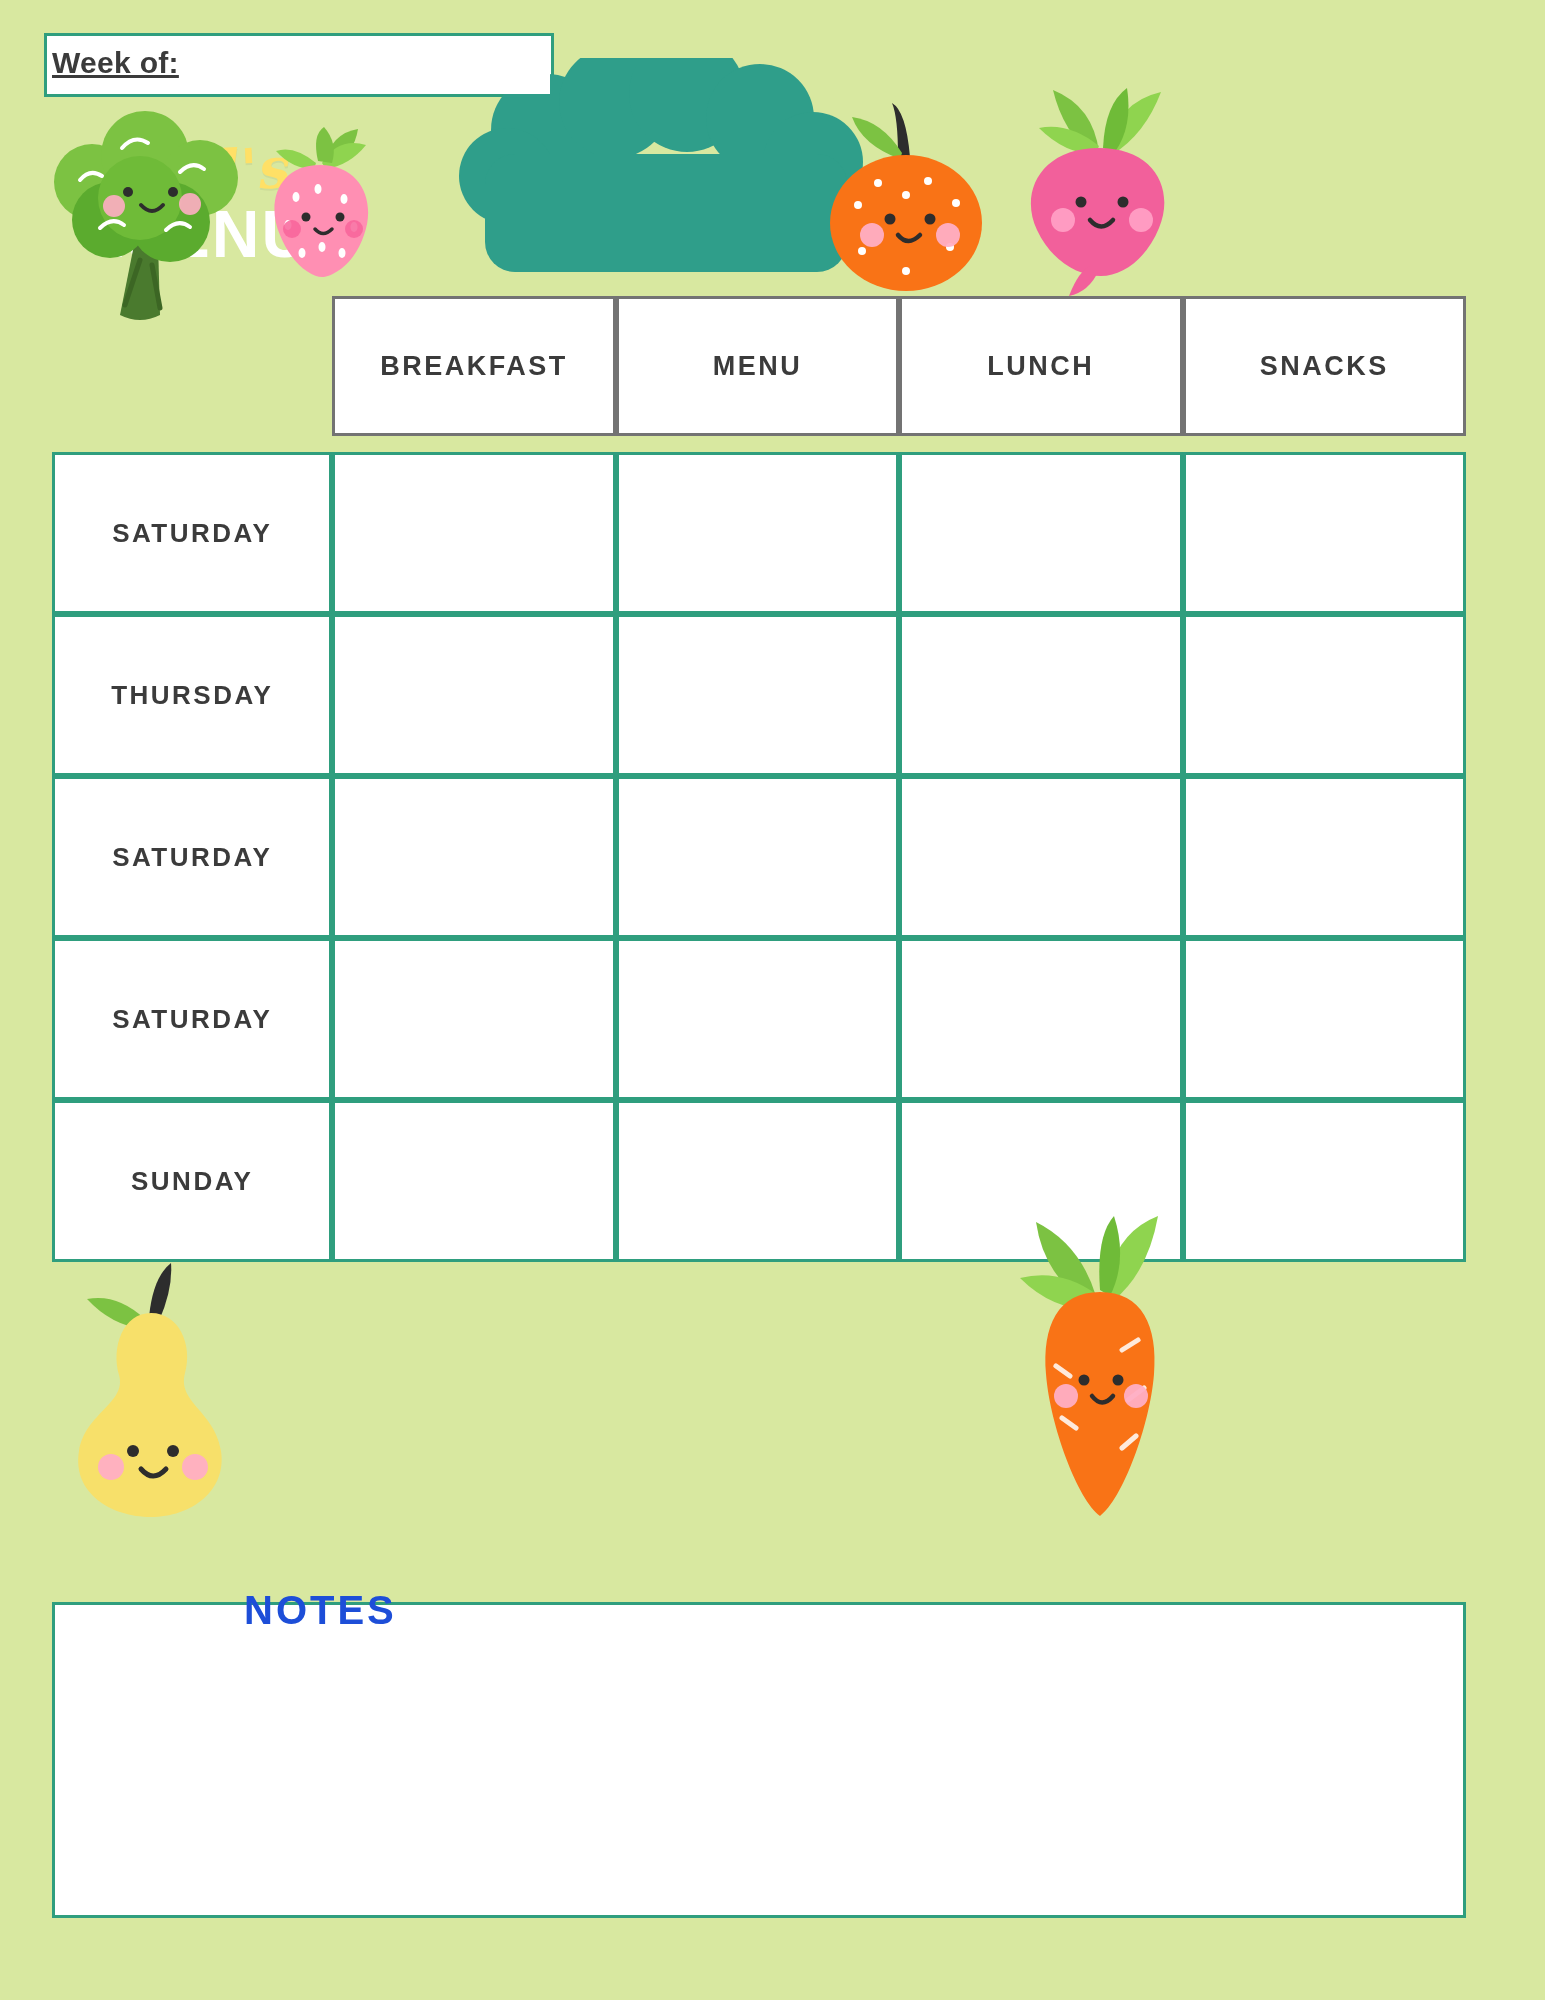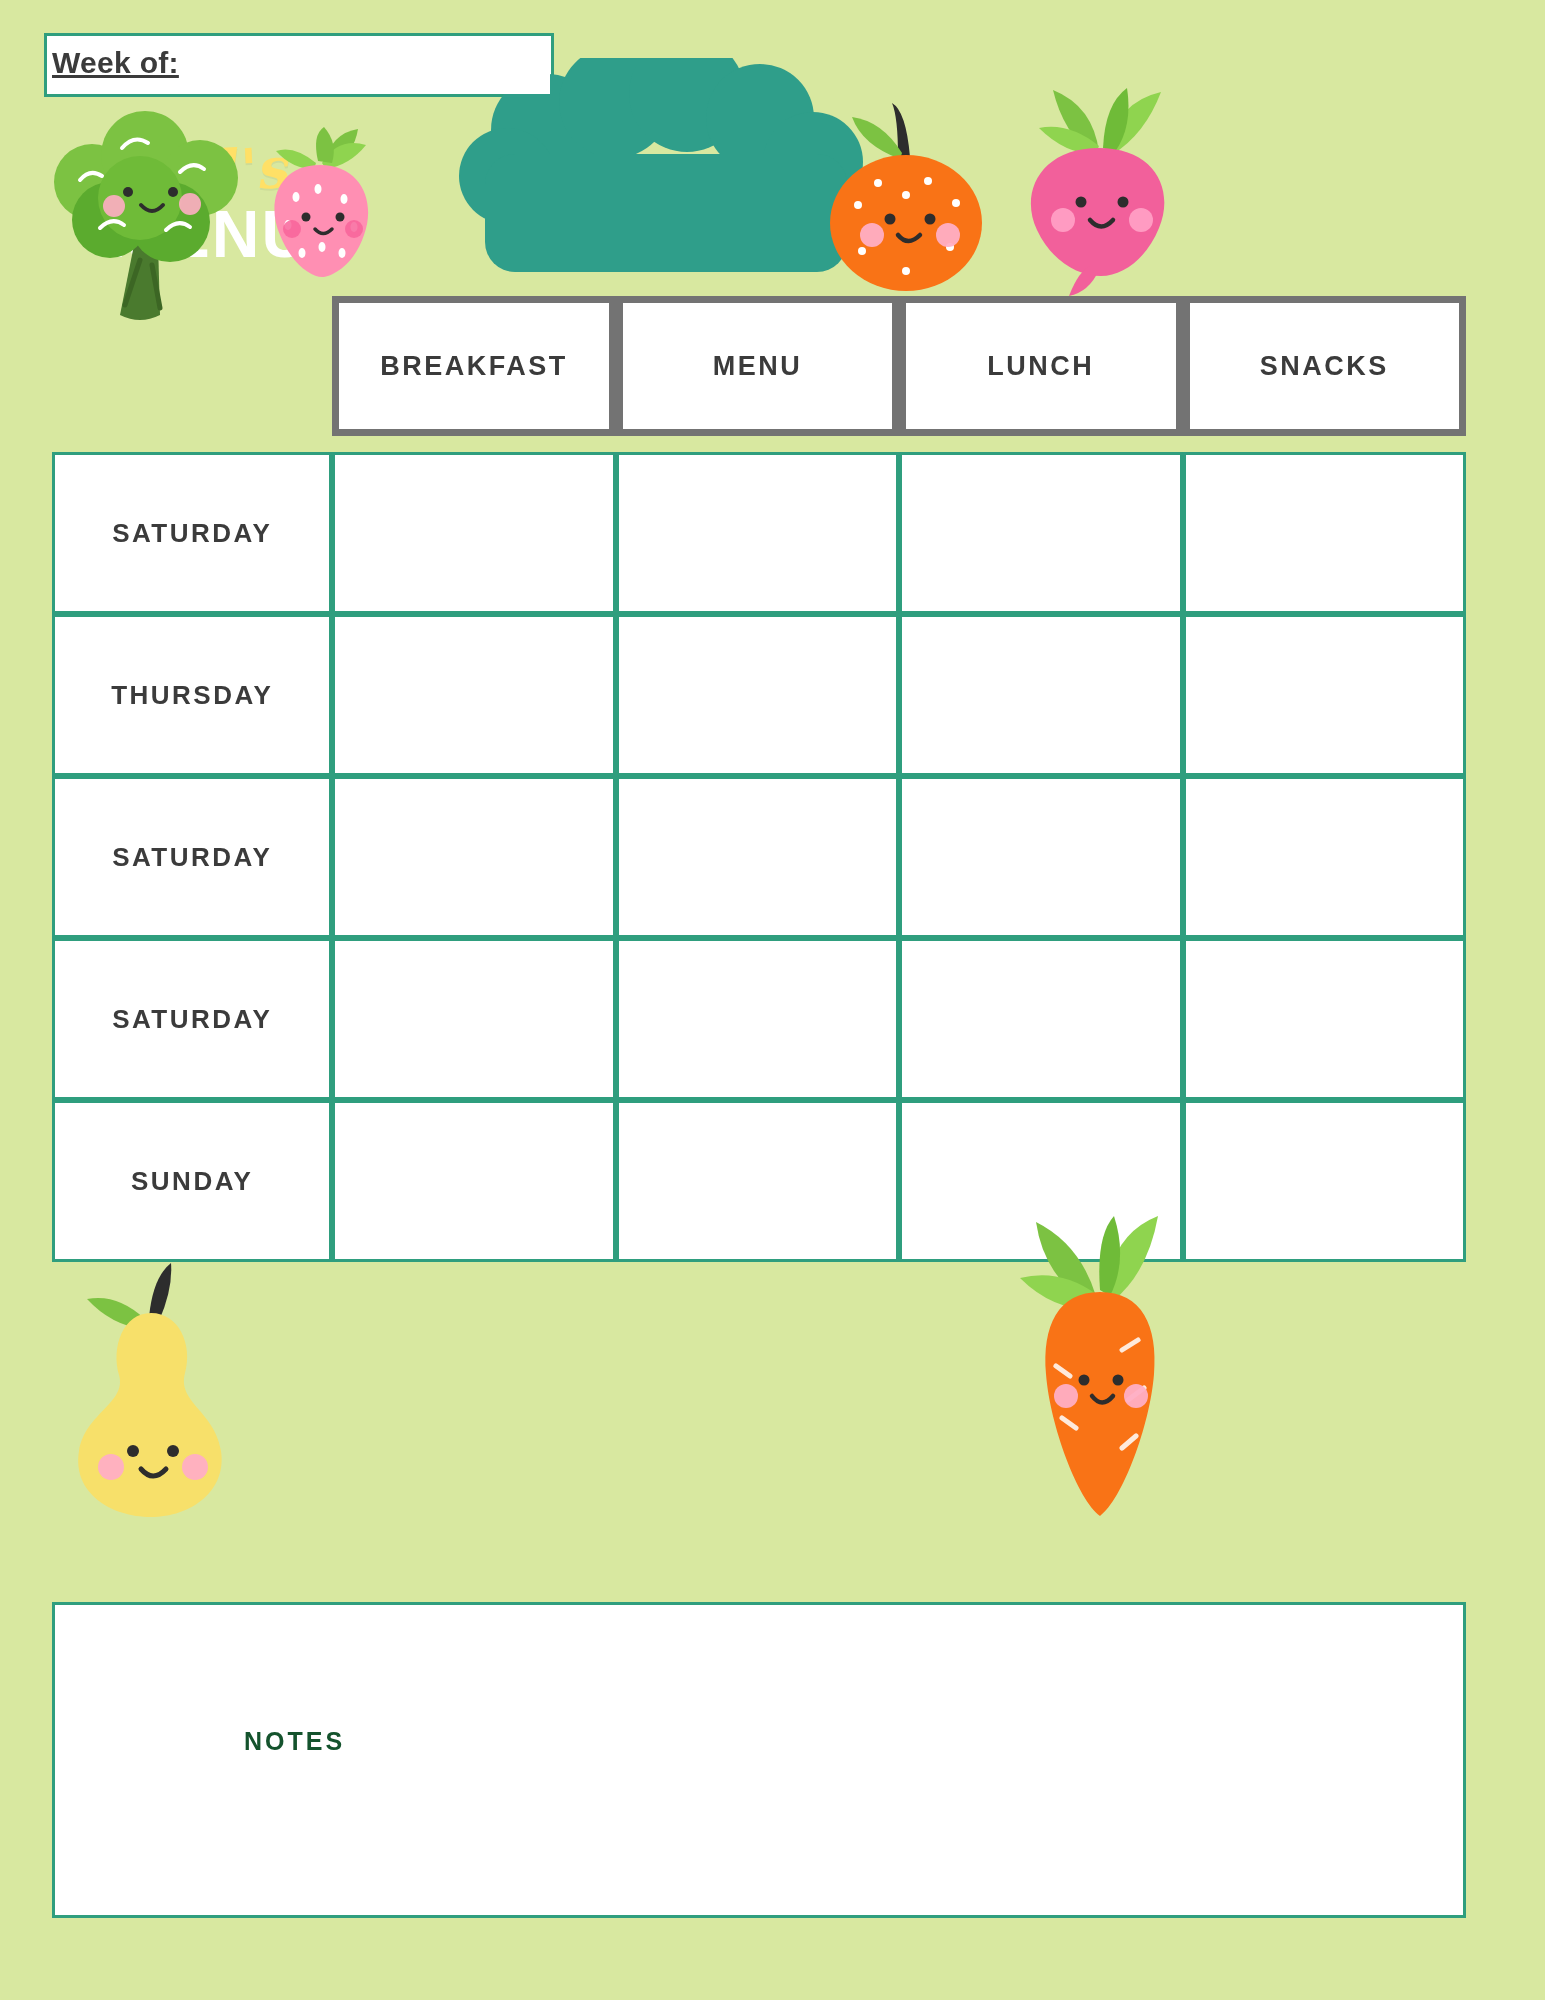--- a/index.html
+++ b/index.html
@@ -119,21 +119,21 @@
   .head-spacer {
     width: 280px;
     height: 140px;
     background: transparent;
     border: none;
   }
   .col-head {
     width: 283px;
     height: 140px;
     background: #ffffff;
-    border: 7px solid #737373;
+    border: 3px solid #737373;
     text-align: center;
     vertical-align: middle;
     font-size: 27px;
     font-weight: bold;
     color: #3b3b3b;
     letter-spacing: 2.5px;
     box-sizing: border-box;
   }
   .spacer-row td {
     height: 16px;
@@ -183,24 +183,24 @@
     width: 1414px;
     height: 316px;
     background: #ffffff;
     border: 3px solid #2f9e7e;
     box-sizing: border-box;
     z-index: 3;
   }
   .notes-label {
     position: absolute;
     left: 244px;
-    top: 1727px;
-    font-size: 25px;
-    font-weight: bold;
-    color: #14532d;
+    top: 1588px;
+    font-size: 40px;
+    font-weight: bold;
+    color: #1d4ed8;
     letter-spacing: 3px;
     z-index: 6;
   }
   .notes-input {
     position: absolute;
     left: 250px;
     top: 1720px;
     width: 950px;
     height: 180px;
     border: none;

